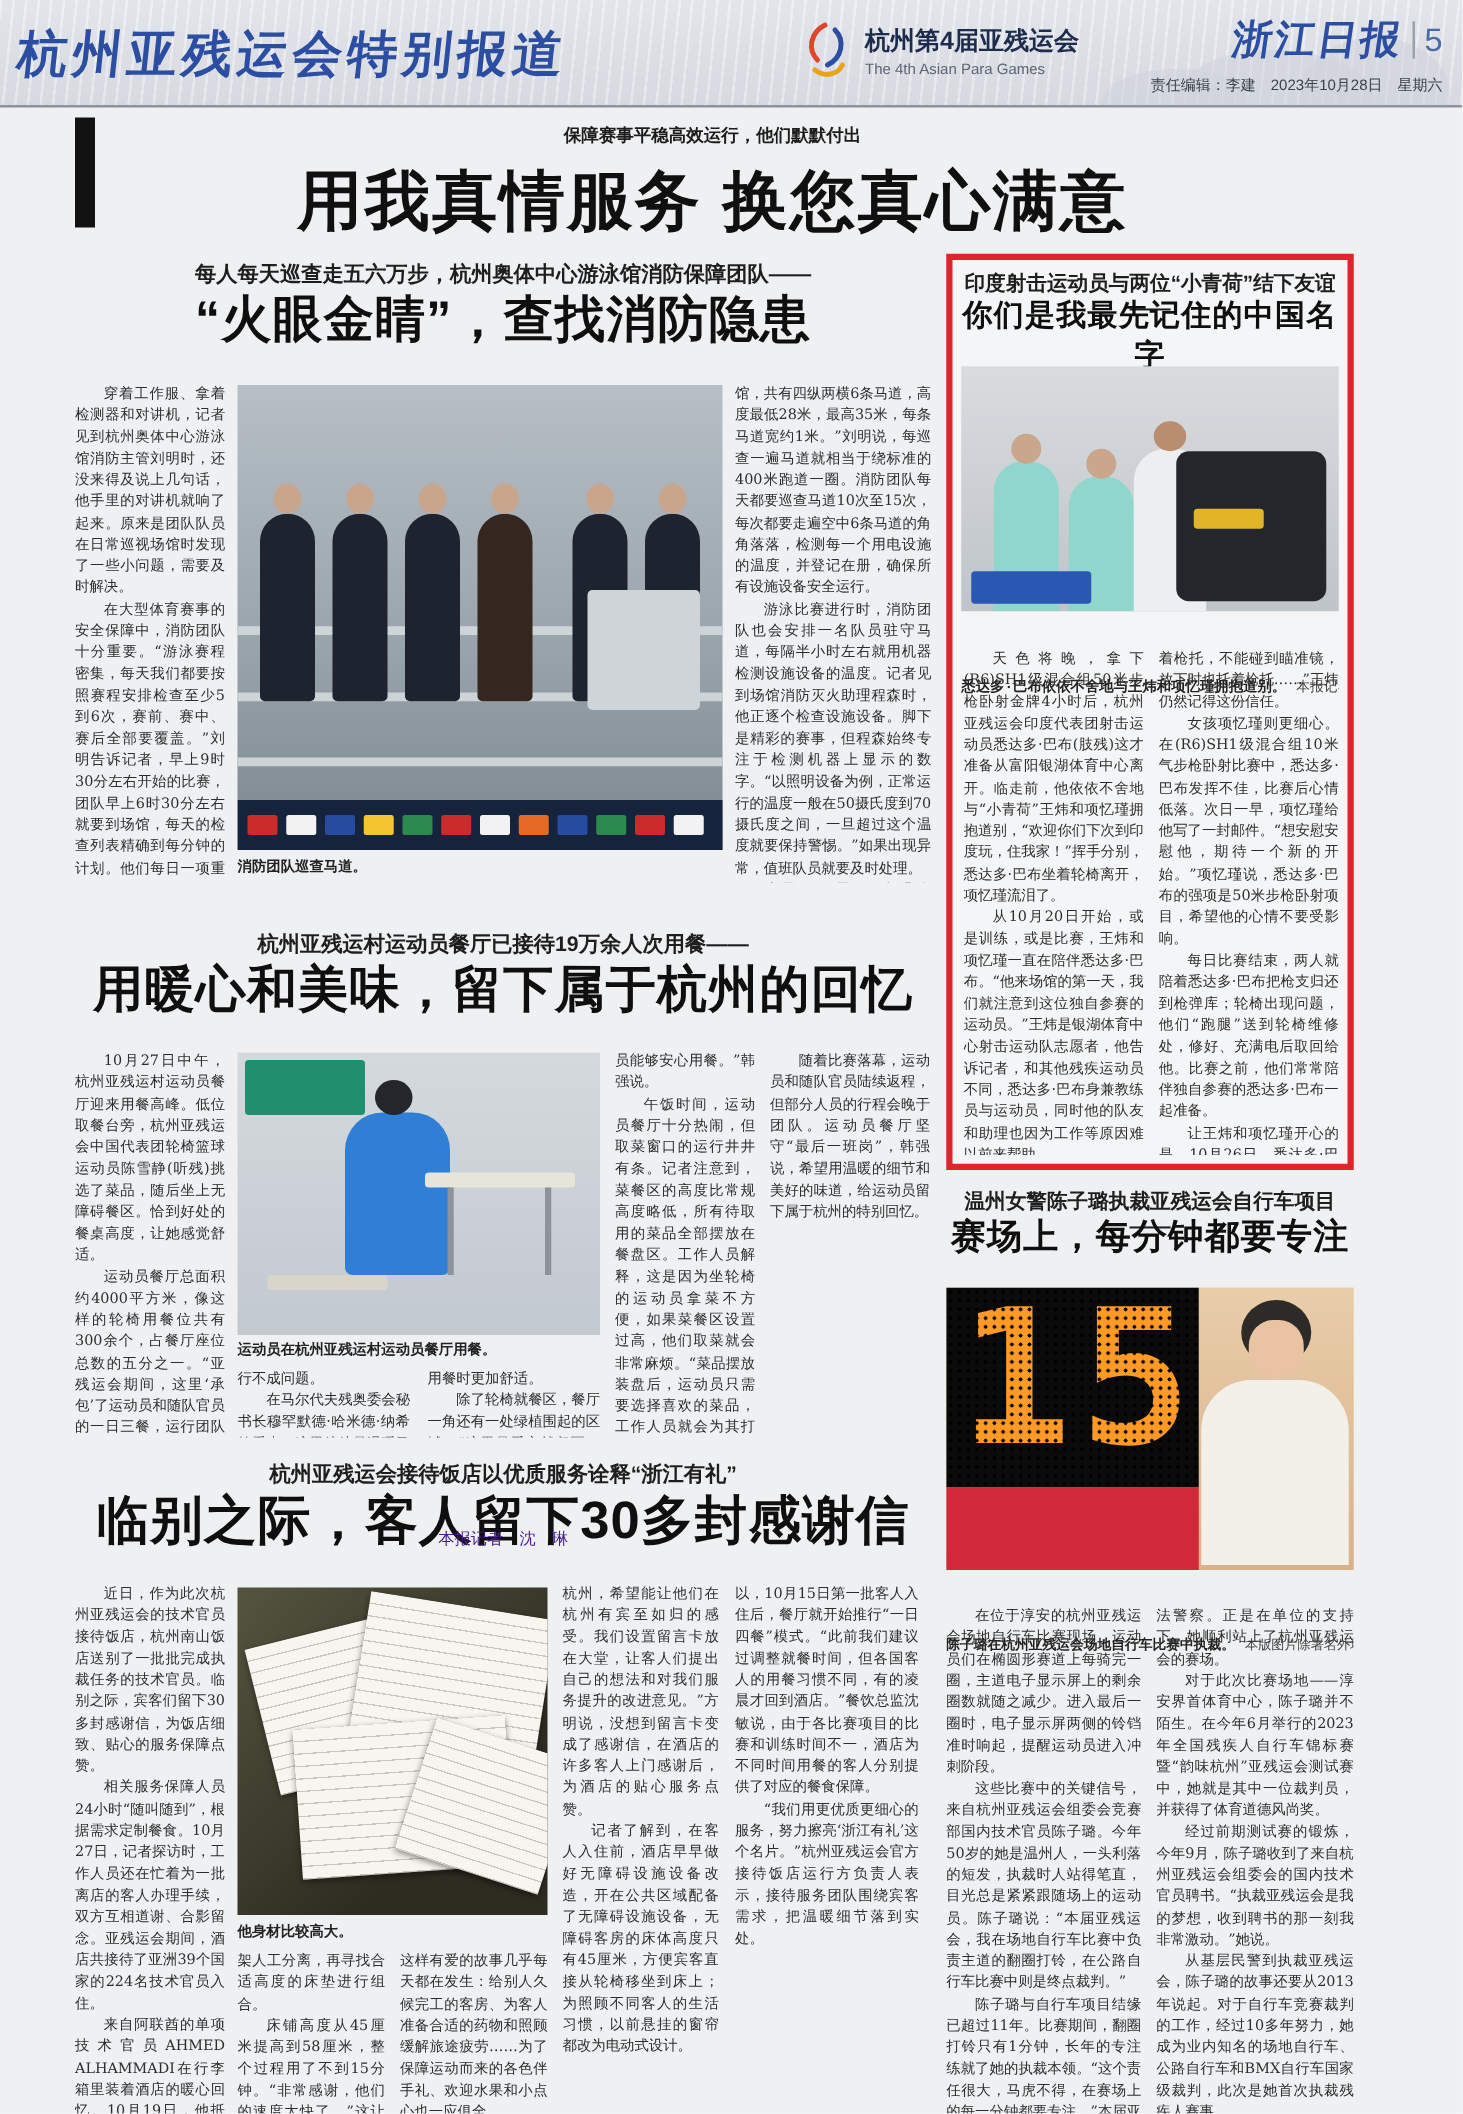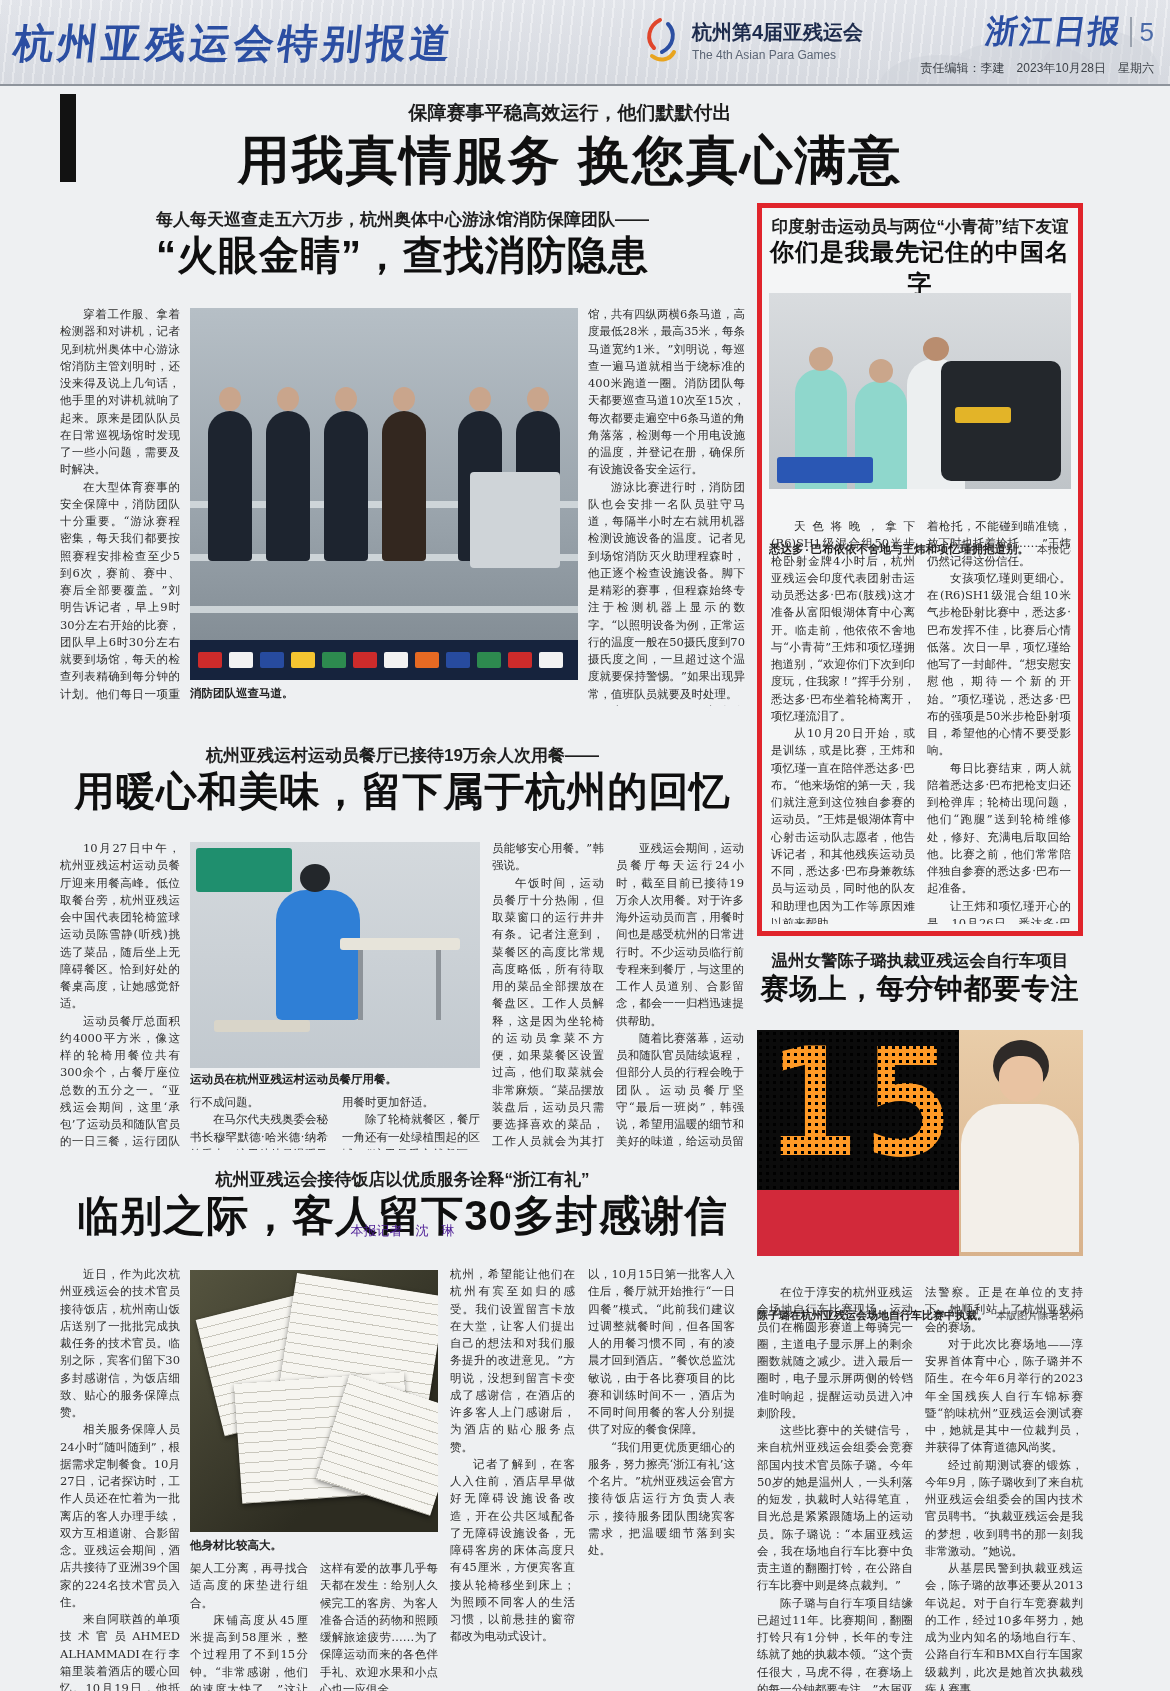--- a/index.html
+++ b/index.html
@@ -20,21 +20,21 @@
   .mast-right{position:absolute;right:16px;top:10px;text-align:right;}
   .mast-right .row1{display:flex;justify-content:flex-end;align-items:center;gap:8px;}
   .paper-name{font-size:32px;font-weight:bold;color:#2b4ea2;transform:skewX(-8deg);letter-spacing:2px;}
   .page-no{font-size:26px;color:#47engage;} 
   .page-no{font-size:26px;color:#4a6aa8;font-family:"Liberation Sans",sans-serif;}
   .vdiv{width:2px;height:30px;background:#9aa2ae;}
   .editor-line{font-family:"Liberation Sans",sans-serif;font-size:12px;color:#3c4148;margin-top:6px;}
   
   .black-bar{position:absolute;left:60px;top:94px;width:16px;height:88px;background:#121212;}
   .banner-kicker{position:absolute;left:60px;top:100px;width:1020px;text-align:center;
-       font-family:"Liberation Sans",sans-serif;font-weight:600;font-size:19px;color:#1c1c1c;}
+       font-family:"Liberation Sans",sans-serif;font-weight:600;font-size:14px;color:#1c1c1c;}
   .banner-headline{position:absolute;left:60px;top:126px;width:1020px;text-align:center;
        font-family:"Liberation Sans",sans-serif;font-weight:900;font-size:52px;color:#101010;letter-spacing:2px;}
   
   .kicker{position:absolute;text-align:center;font-family:"Liberation Sans",sans-serif;
        font-weight:600;font-size:17px;color:#1e1e1e;}
   .headline{position:absolute;text-align:center;font-family:"Liberation Sans",sans-serif;
        font-weight:900;color:#0f0f0f;letter-spacing:1px;}
   .byline{position:absolute;text-align:center;font-family:"Liberation Sans",sans-serif;
        font-size:13px;color:#4c1d95;margin-top:40px;}
   .col{position:absolute;overflow:hidden;font-size:11.5px;line-height:1.5;text-align:justify;}
@@ -222,21 +222,20 @@
   <div class="col cont" style="left:342px;top:1094px;width:138px;height:56px;">
       <p>用餐时更加舒适。</p>
       <p>除了轮椅就餐区，餐厅一角还有一处绿植围起的区域。“这里是爱心就餐区，有些运动员可能会有特殊的就餐需求和用餐习惯，这些绿植相当于一面软性围挡，保护他们的隐私，让残疾运动</p>
     </div>
 
   <div class="col cont" style="left:492px;top:840px;width:112px;height:310px;">
       <p>员能够安心用餐。”韩强说。</p>
       <p>午饭时间，运动员餐厅十分热闹，但取菜窗口的运行井井有条。记者注意到，菜餐区的高度比常规高度略低，所有待取用的菜品全部摆放在餐盘区。工作人员解释，这是因为坐轮椅的运动员拿菜不方便，如果菜餐区设置过高，他们取菜就会非常麻烦。“菜品摆放装盘后，运动员只需要选择喜欢的菜品，工作人员就会为其打包好菜盘，让运动员轻松取菜。</p>
     </div>
   <div class="col" style="left:616px;top:840px;width:128px;height:310px;">
-      <p>亚残运会期间，运动员餐厅每天运行24小时，截至目前已接待19万余人次用餐。对于许多海外运动员而言，用餐时间也是感受杭州的日常进行时。不少运动员临行前专程来到餐厅，与这里的工作人员道别、合影留念，都会一一归档迅速提供帮助。</p>
       <p>随着比赛落幕，运动员和随队官员陆续返程，但部分人员的行程会晚于团队。运动员餐厅坚守“最后一班岗”，韩强说，希望用温暖的细节和美好的味道，给运动员留下属于杭州的特别回忆。</p>
     </div>
 
   <div class="kicker" style="left:757px;top:950px;width:326px;font-size:16.5px;">温州女警陈子璐执裁亚残运会自行车项目——</div>
   <div class="headline" style="left:757px;top:970px;width:326px;font-size:28px;">赛场上，每分钟都要专注</div>
   <div class="byline" style="left:757px;top:1010px;width:326px;font-size:10px;">本报记者　王柯宇</div>
 
   <div class="photo phE" style="left:757px;top:1030px;width:326px;height:226px;">
     <div class="board">
       <div class="digits">15</div>

